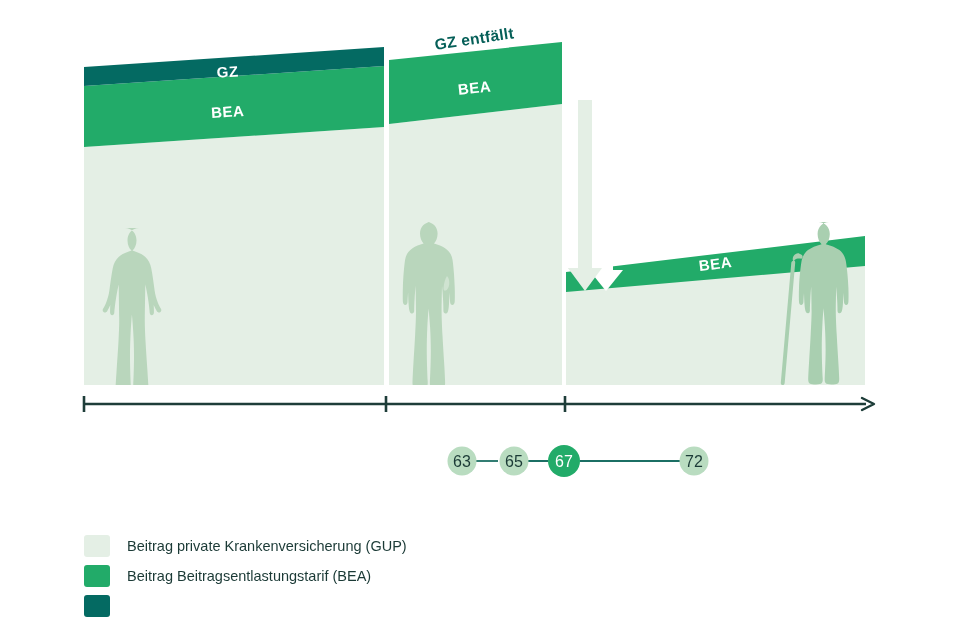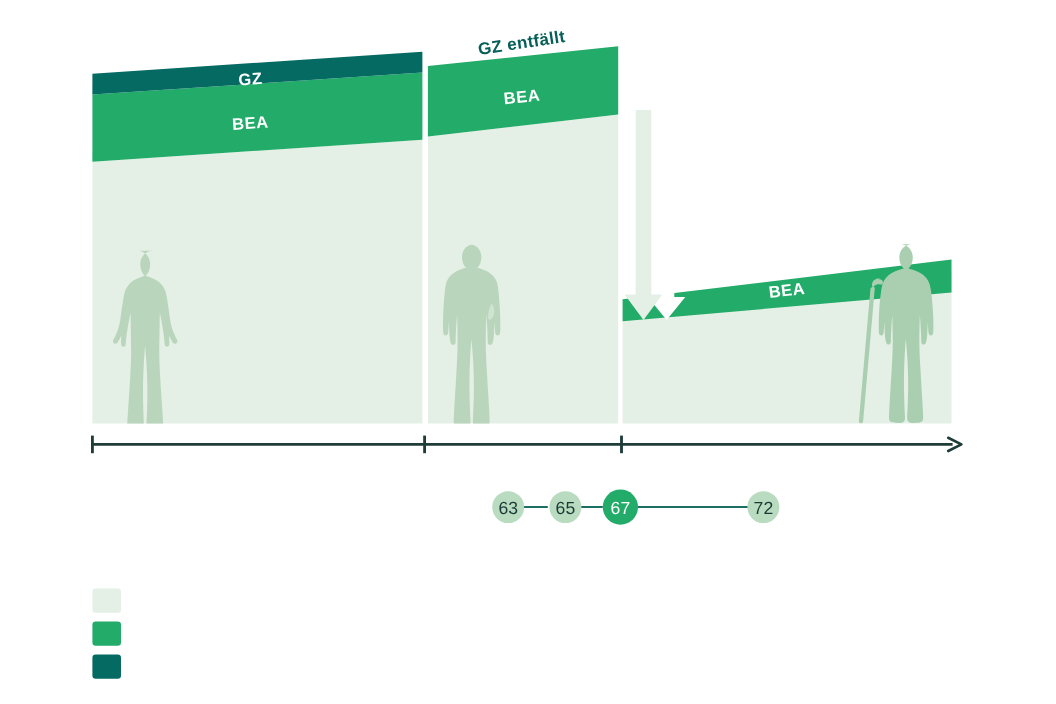--- a/index.html
+++ b/index.html
@@ -355,22 +355,24 @@
       <g>
         <circle cx="694" cy="461" r="14.5" fill="#b9dcc0"></circle>
         <text class="age-num" x="694" y="467" text-anchor="middle">72</text>
       </g>
     </g>
   </svg>
 
   <div id="legend">
     <div class="legend-row">
       <span class="legend-swatch" style="background:#e4efe5;"></span>
+      <span class="legend-text">Beitrag private Krankenversicherung (GUP)</span>
     </div>
     <div class="legend-row">
       <span class="legend-swatch" style="background:#22ab69;"></span>
+      <span class="legend-text">Beitrag Beitragsentlastungstarif (BEA)</span>
     </div>
     <div class="legend-row">
       <span class="legend-swatch" style="background:#046a62;"></span>
     </div>
   </div>
 
 </div>
 
 </body></html>

